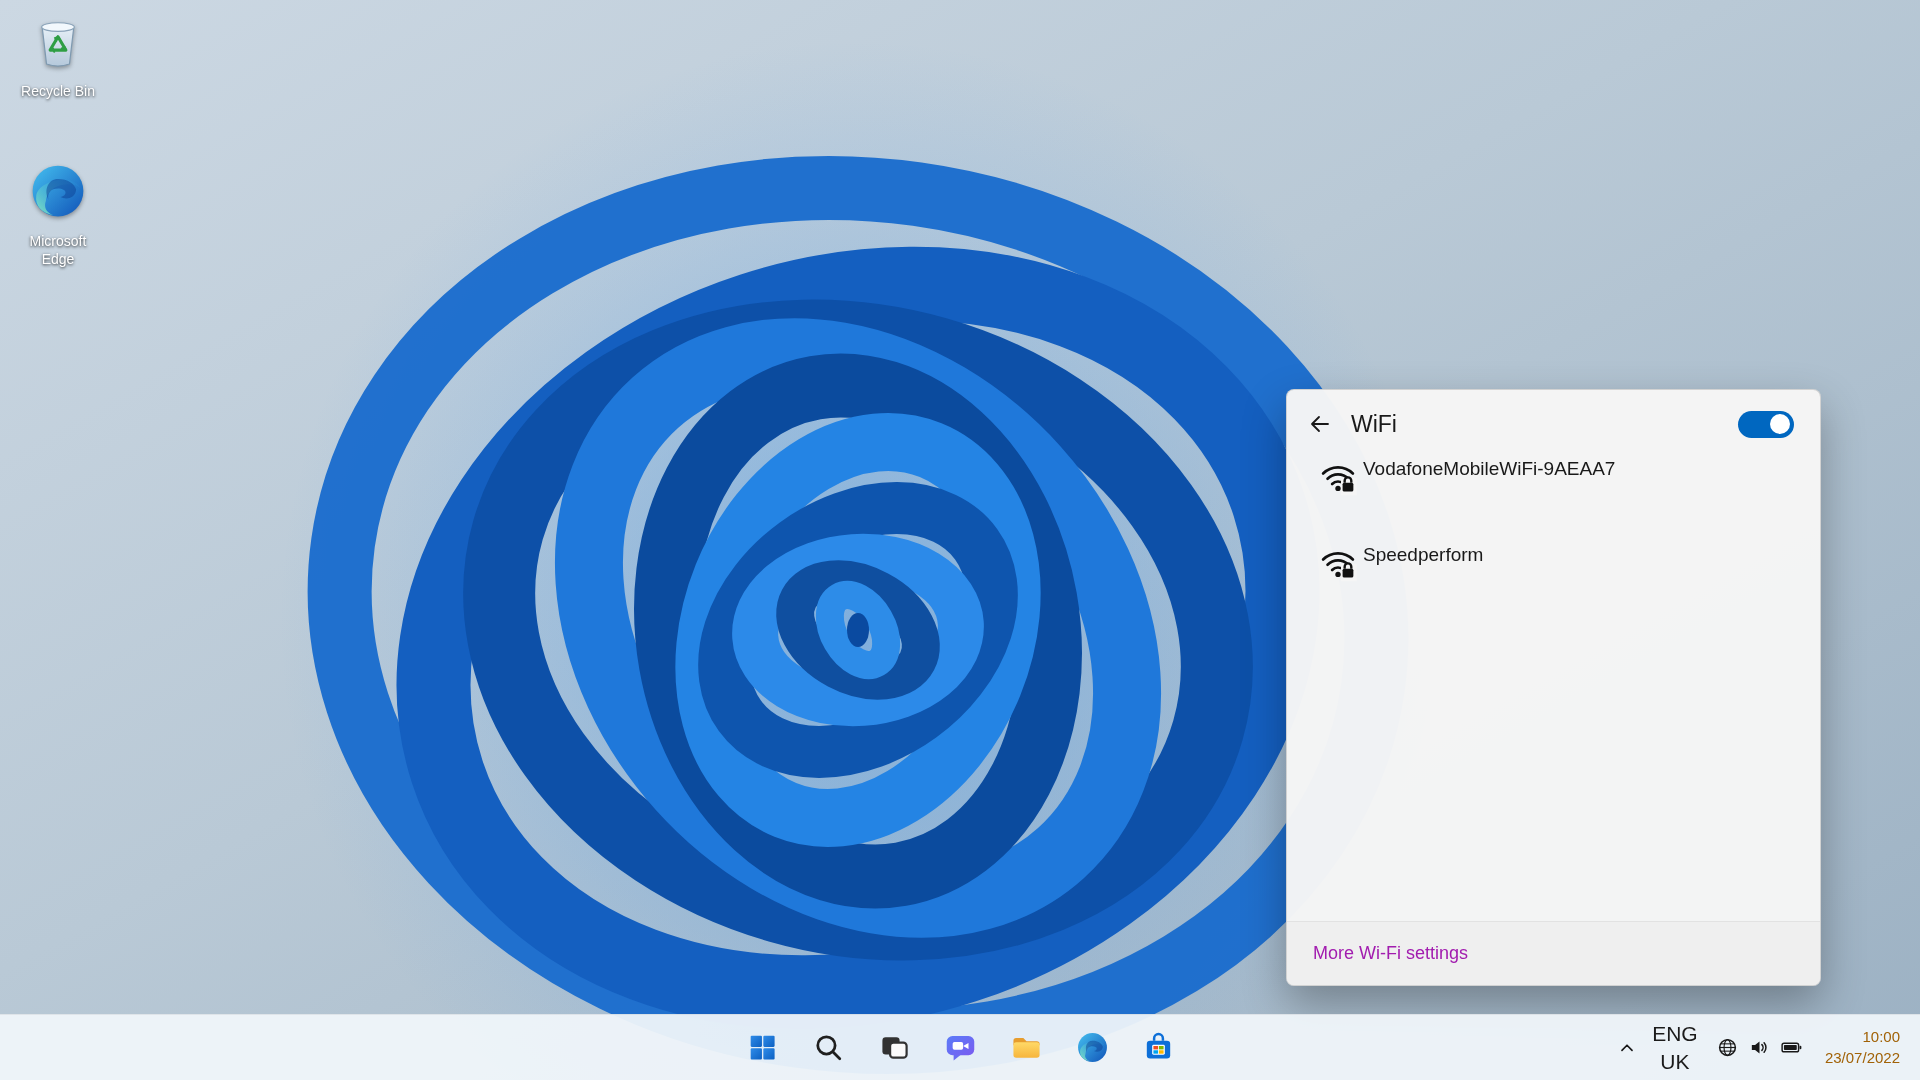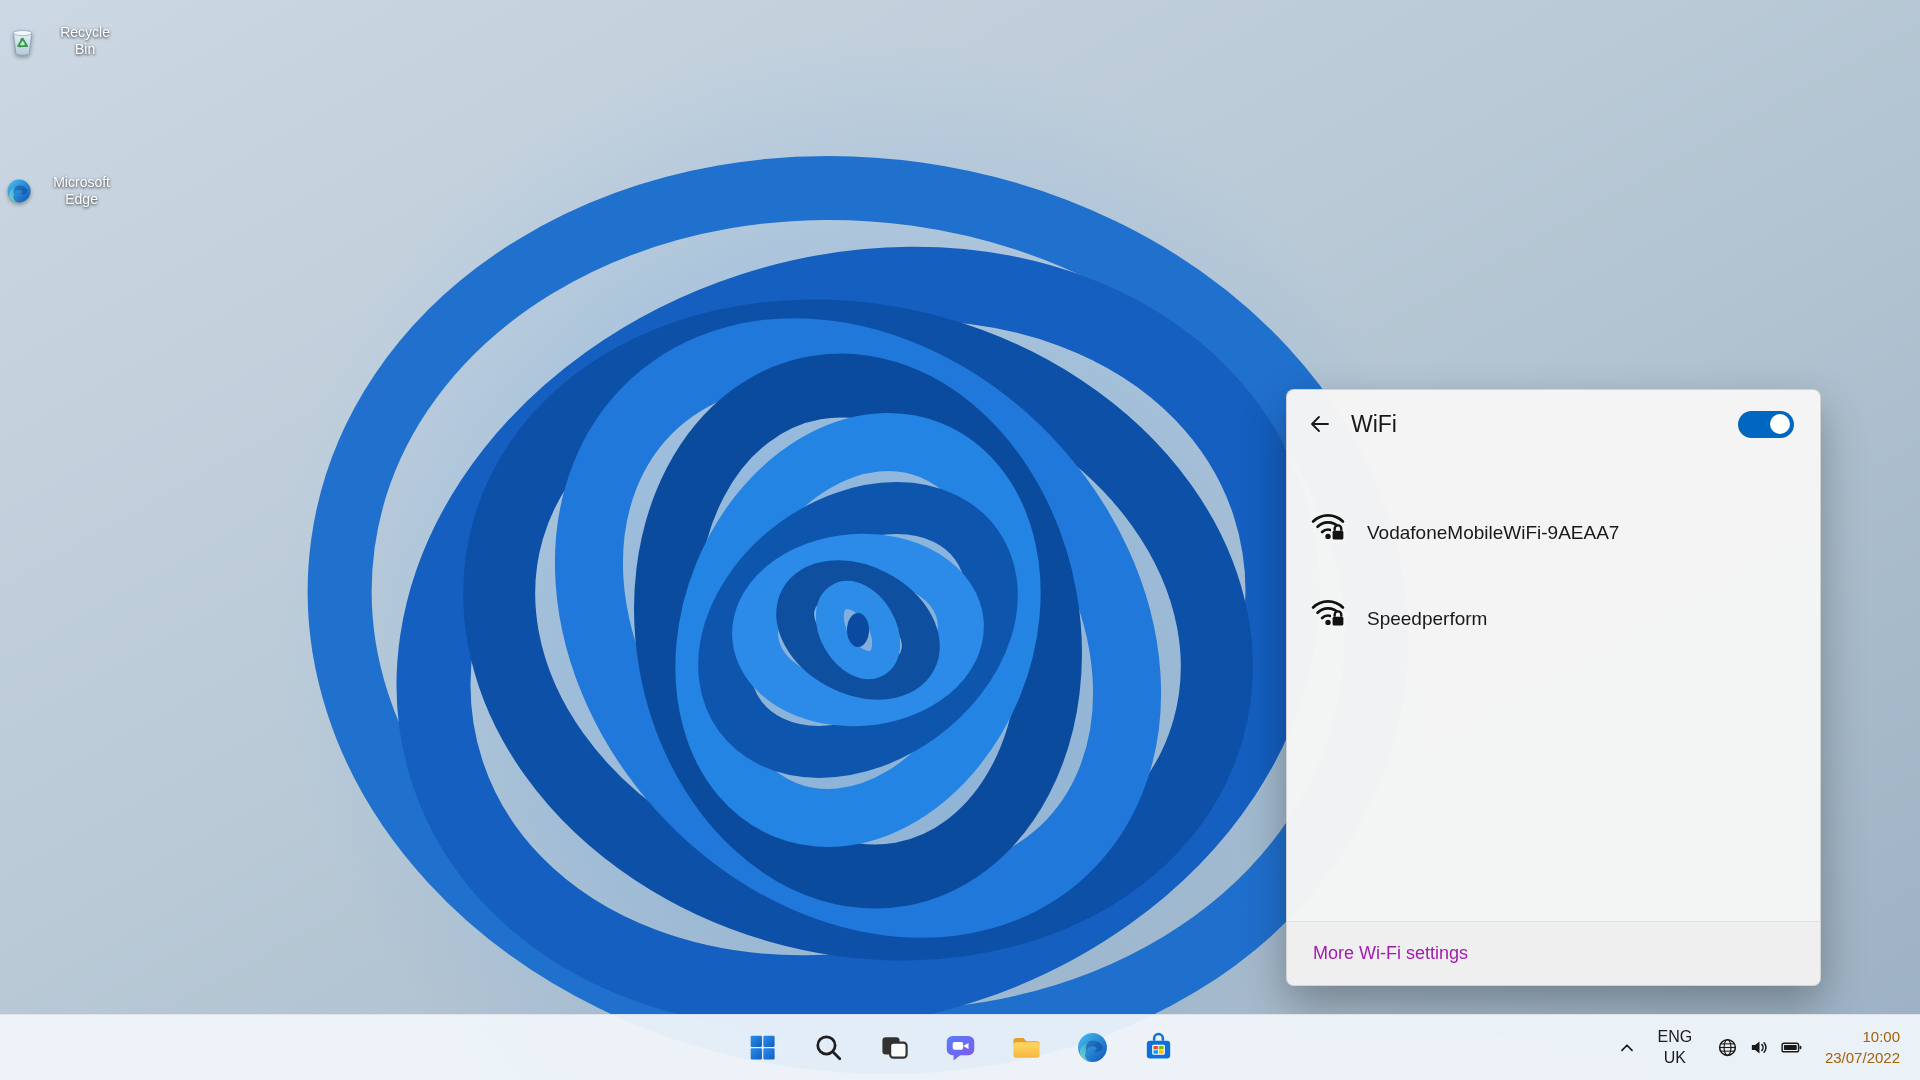--- a/index.html
+++ b/index.html
@@ -5,22 +5,22 @@
   * { box-sizing: border-box; margin: 0; padding: 0; }
   html, body { width: 1920px; height: 1080px; overflow: hidden; }
   body { font-family: "Liberation Sans", "DejaVu Sans", sans-serif; background: #aebfcd; }
 
   .desktop { position: relative; width: 1920px; height: 1080px; }
 
   .wallpaper { position: absolute; left: 0; top: 0; width: 1920px; height: 1080px; display: block; }
 
   
   .desktop-icon {
-    position: absolute; width: 104px; display: flex; 
-    align-items: center; gap: 21px; cursor: default;
+    position: absolute; width: 104px; display: flex; flex-direction: column;
+    align-items: center; gap: 13px; cursor: default;
   }
   .desktop-icon .glyph { width: 58px; height: 58px; filter: drop-shadow(0 2px 2px rgba(0,0,0,.35)); }
   .desktop-icon .icon-label {
     color: #fff; font-size: 14px; line-height: 1.25; text-align: center;
     max-width: 86px; text-shadow: 0 1px 3px rgba(0,0,0,.85);
   }
   .di-recycle { left: 6px; top: 12px; }
   .di-edge   { left: 6px; top: 162px; }
 
   
@@ -39,21 +39,21 @@
   }
   .back-btn svg { width: 24px; height: 24px; }
   .flyout-title { font-size: 23px; color: #191919; margin-left: 10px; font-weight: 400; }
   .toggle {
     margin-left: auto; width: 56px; height: 27px; border-radius: 14px;
     background: #0067c0; position: relative; cursor: pointer;
   }
   .toggle-knob { position: absolute; right: 4px; top: 3.5px; width: 20px; height: 20px; border-radius: 50%; background: #ffffff; }
 
   .network-list { flex: 1 1 auto; }
-  .network-row { height: 86px; display: flex; align-items: flex-end; padding: 0 22px; gap: 20px; cursor: pointer; }
+  .network-row { height: 86px; display: flex; align-items: flex-start; padding: 0 32px; gap: 6px; cursor: pointer; }
   .wifi-glyph { width: 38px; height: 38px; flex: 0 0 auto; }
   .network-name { font-size: 19px; color: #191919; }
 
   .flyout-footer {
     height: 64px; flex: 0 0 auto; border-top: 1px solid #e2e2e2; background: #efefef;
     display: flex; align-items: center; padding: 0 26px;
   }
   .footer-link { font-size: 18px; color: #a21caf; cursor: pointer; }
 
   
@@ -69,21 +69,21 @@
   }
   .tb-btn {
     width: 48px; height: 48px; border-radius: 6px; display: flex; align-items: center;
     justify-content: center; cursor: pointer;
   }
   .tb-btn svg { width: 33px; height: 33px; }
 
   .tray { position: absolute; right: 0; top: 0; height: 100%; display: flex; align-items: center; gap: 6px; padding-right: 14px; }
   .tray-chevron { width: 34px; height: 46px; display: flex; align-items: center; justify-content: center; border-radius: 5px; cursor: pointer; }
   .tray-chevron svg { width: 22px; height: 22px; }
-  .tray-lang { width: 50px; text-align: center; font-size: 16px; line-height: 1.3; color: #1b1b1b; cursor: pointer; border-radius: 5px; padding: 4px 0; }
+  .tray-lang { width: 50px; text-align: center; font-size: 21px; line-height: 1.3; color: #1b1b1b; cursor: pointer; border-radius: 5px; padding: 4px 0; }
   .tray-status { display: flex; align-items: center; gap: 9px; padding: 6px 10px; border-radius: 5px; cursor: pointer; }
   .tray-status svg { width: 23px; height: 23px; }
   .tray-clock { text-align: right; font-size: 15px; line-height: 1.35; color: #a16207; padding: 4px 6px; border-radius: 5px; cursor: pointer; }
 </style>
 </head>
 <body>
 
 <div class="desktop">
 
   <svg class="wallpaper" viewBox="0 0 1920 1080" preserveAspectRatio="none">

